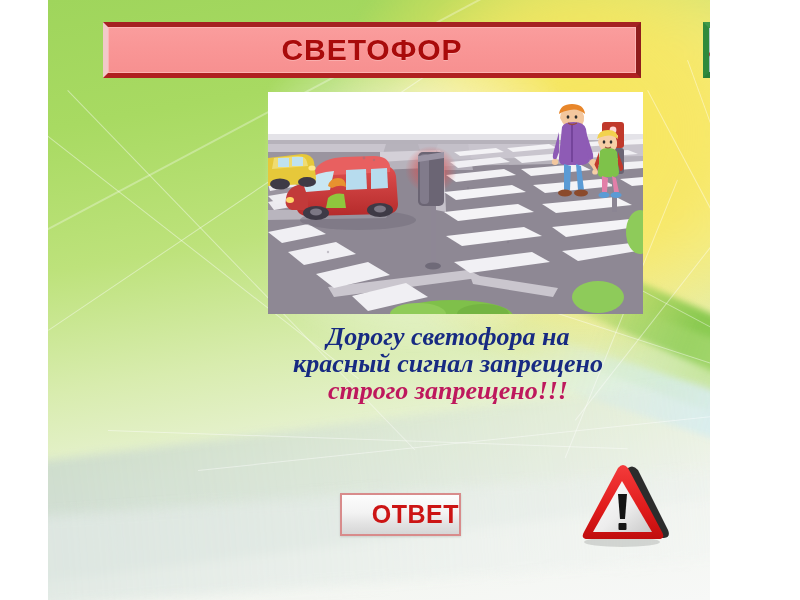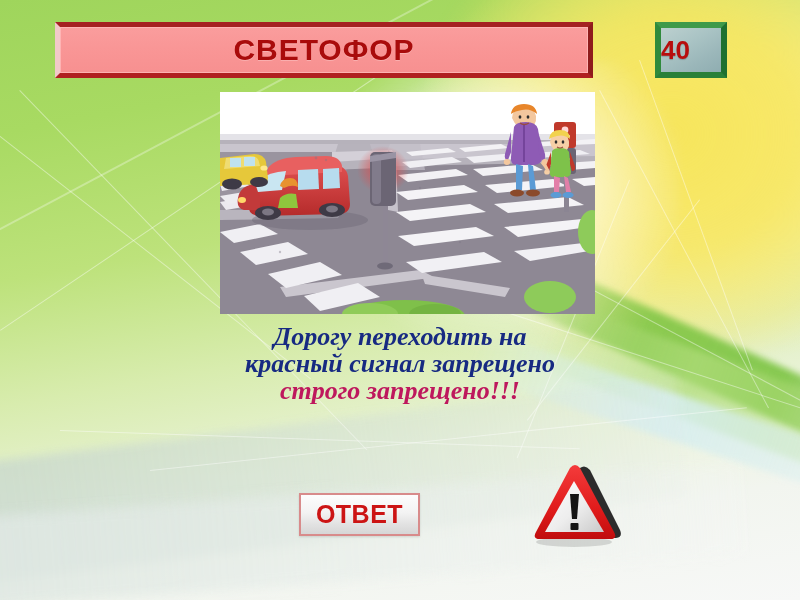--- a/index.html
+++ b/index.html
@@ -6,24 +6,25 @@
     margin: 0;
     padding: 0;
     width: 800px;
     height: 600px;
     overflow: hidden;
     font-family: "Liberation Sans", sans-serif;
   }
 
   #slide {
     position: relative;
-    width: 800px;
+    width: 662px;
     height: 600px;
     overflow: hidden;
     background: #cfe9a8;
+    margin-left: 48px;
   }
 
   
   .bg-base {
     position: absolute;
     inset: 0;
     background:
       radial-gradient(ellipse 70% 60% at 95% 22%, #fdf39a 0%, rgba(253,243,154,0.85) 22%, rgba(250,240,150,0.0) 62%),
       radial-gradient(ellipse 55% 45% at 78% 30%, #ffffff 0%, rgba(255,255,255,0.55) 28%, rgba(255,255,255,0) 60%),
       linear-gradient(170deg, #9fd55c 0%, #a8da62 18%, #bde27b 38%, #d8ecae 55%, #eaf3d8 70%, #f2f5ef 84%, #f7f8f7 100%);
@@ -164,28 +165,28 @@
     font-style: italic;
     font-size: 26px;
     white-space: nowrap;
   }
   .answer-line.navy { color: #172a82; }
   .answer-line.red  { color: #be185d; }
 
   
   .otvet-btn {
     position: absolute;
-    left: 299px; top: 493px;
+    left: 292px; top: 493px;
     width: 121px; height: 43px;
     box-sizing: border-box;
     background: linear-gradient(180deg, #fdfdfd 0%, #f3f3f3 45%, #e2e2e2 75%, #d6d6d6 100%);
     border: 2px solid #d88b8b;
     display: flex;
     align-items: center;
-    justify-content: center;
+    justify-content: flex-end;
     box-shadow: 0 1px 2px rgba(0,0,0,0.12);
   }
   .otvet-text {
     font-family: "Liberation Sans", sans-serif;
     font-weight: bold;
     font-size: 25px;
     color: #cc1414;
     letter-spacing: 0.5px;
   }
 
@@ -427,21 +428,21 @@
         <circle cx="96" cy="66" r="1.4"></circle>
         <circle cx="106" cy="68" r="1.2"></circle>
         <circle cx="200" cy="96" r="1.2"></circle>
         <circle cx="240" cy="150" r="1.2"></circle>
         <circle cx="60" cy="160" r="1.2"></circle>
       </g>
     </svg>
   </div>
 
   <div class="answer-block">
-    <div class="answer-line navy">Дорогу переходить на</div>
+    <div class="answer-line navy">Дорогу светофора на</div>
     <div class="answer-line navy">красный сигнал запрещено</div>
     <div class="answer-line red">строго запрещено!!!</div>
   </div>
 
   <div class="otvet-btn">
     <span class="otvet-text">ОТВЕТ</span>
   </div>
 
   <div class="warn-wrap">
     <svg class="warn-svg" viewBox="0 0 96 94" xmlns="http://www.w3.org/2000/svg">

